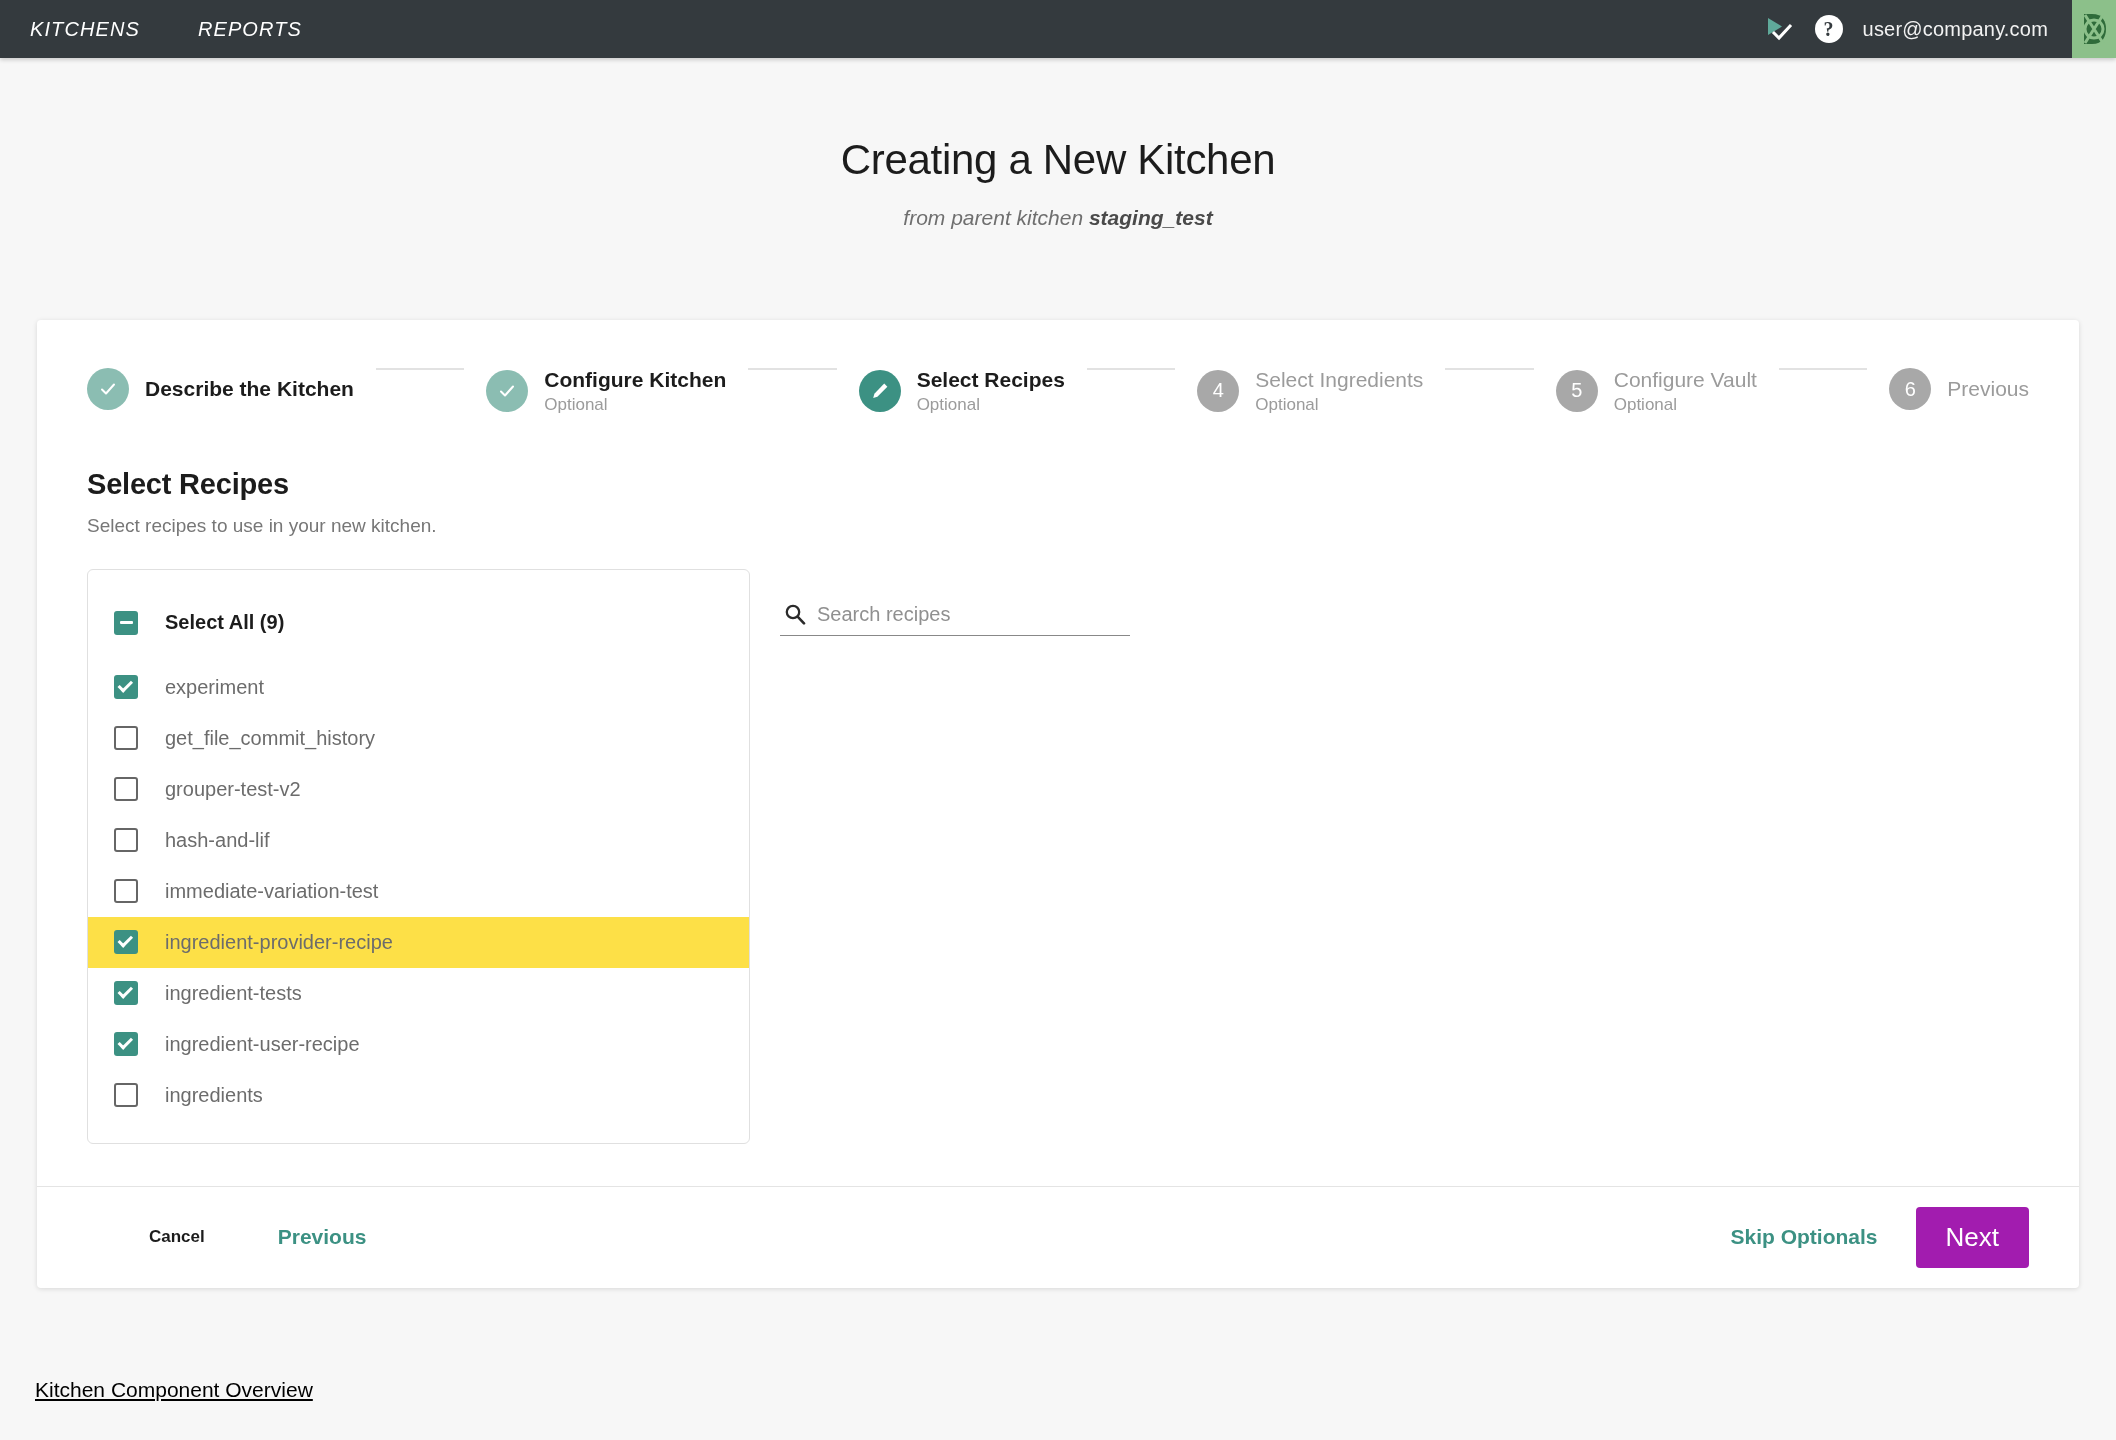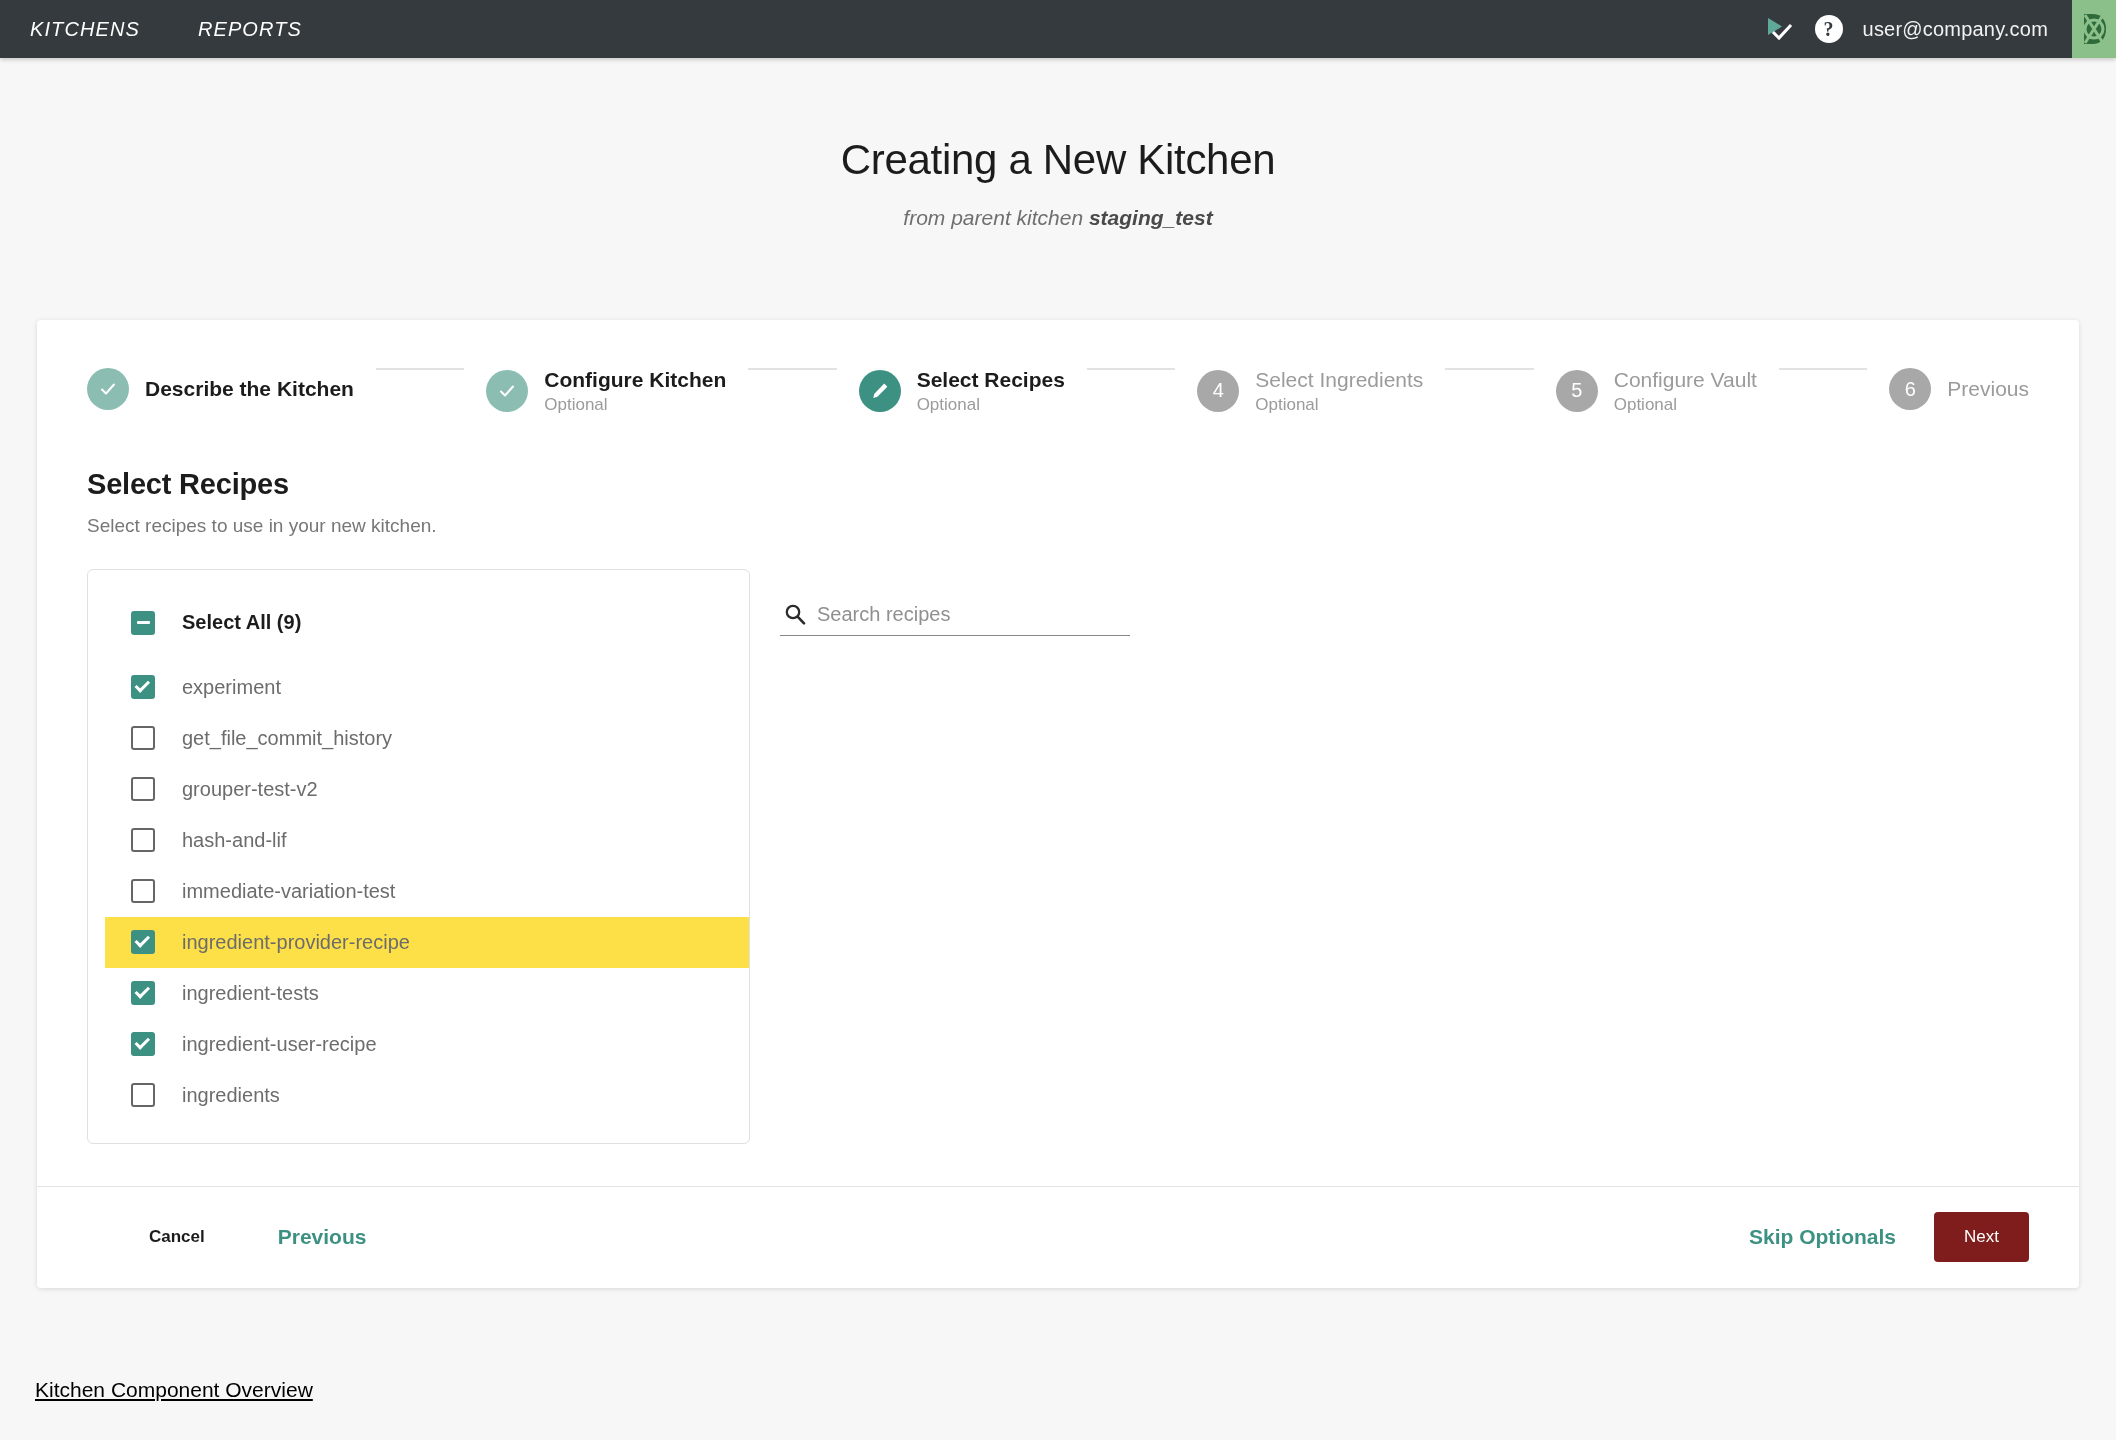--- a/index.html
+++ b/index.html
@@ -132,21 +132,21 @@
     display: flex;
     align-items: flex-start;
     padding: 32px 50px 0 50px;
     gap: 30px;
   }
 
   .recipe-box {
     width: 663px;
     border: 1px solid #e0e0e0;
     border-radius: 6px;
-    padding: 26px 0 22px 17px;
+    padding: 26px 0 22px 0;
     background: #ffffff;
   }
 
   .recipe-row {
     display: flex;
     align-items: center;
     height: 51px;
     padding: 0 0 0 26px;
     cursor: pointer;
   }
@@ -210,25 +210,25 @@
   }
   .btn-text {
     background: none; border: none; cursor: pointer;
     font-family: "Liberation Sans", sans-serif;
   }
   .btn-cancel { font-size: 17px; color: #1c1c1c; font-weight: bold; margin-left: 62px; }
   .btn-previous { font-size: 21px; color: #3c9183; font-weight: bold; margin-left: 73px; }
   .btn-skip { font-size: 21px; color: #3c9183; font-weight: bold; margin-left: auto; }
   .btn-next {
     margin-left: 38px;
-    background: #7f1d1d;
+    background: #a21caf;
     color: #ffffff;
     border: none;
     border-radius: 4px;
-    font-size: 17px;
+    font-size: 26px;
     padding: 15px 30px;
     cursor: pointer;
     font-family: "Liberation Sans", sans-serif;
   }
 
   
   .bottom-link {
     position: absolute;
     left: 35px;
     top: 1378px;

